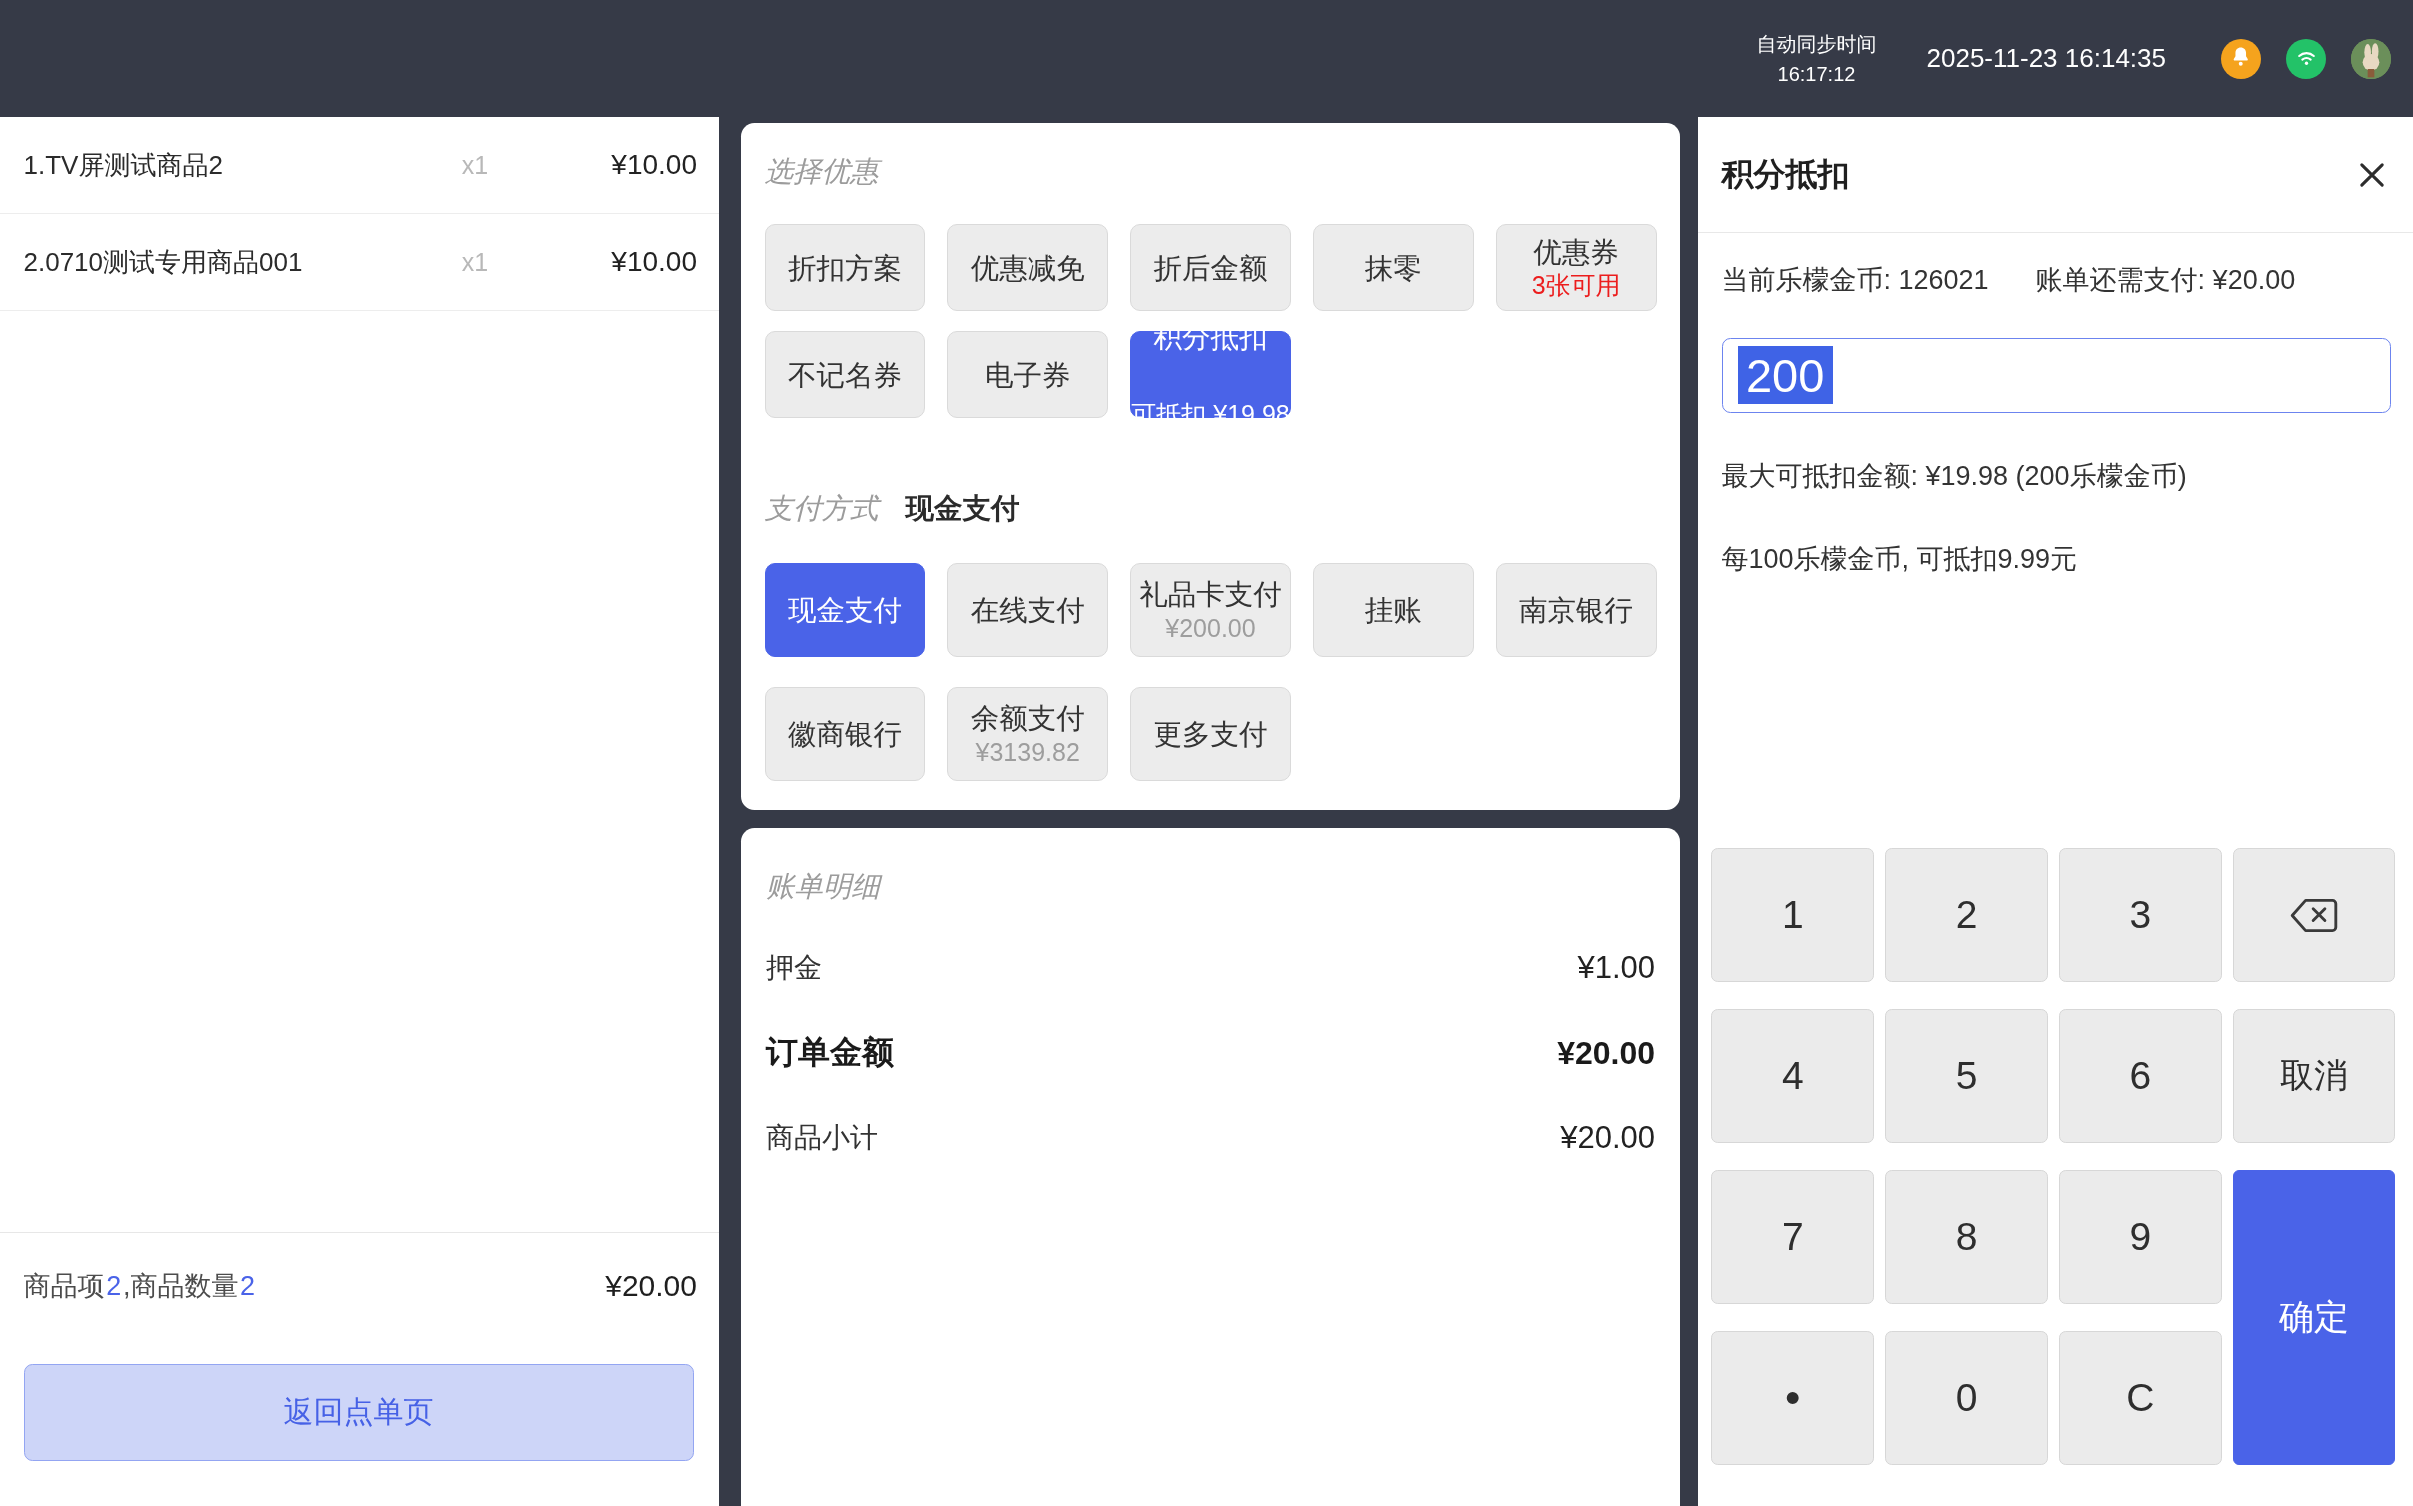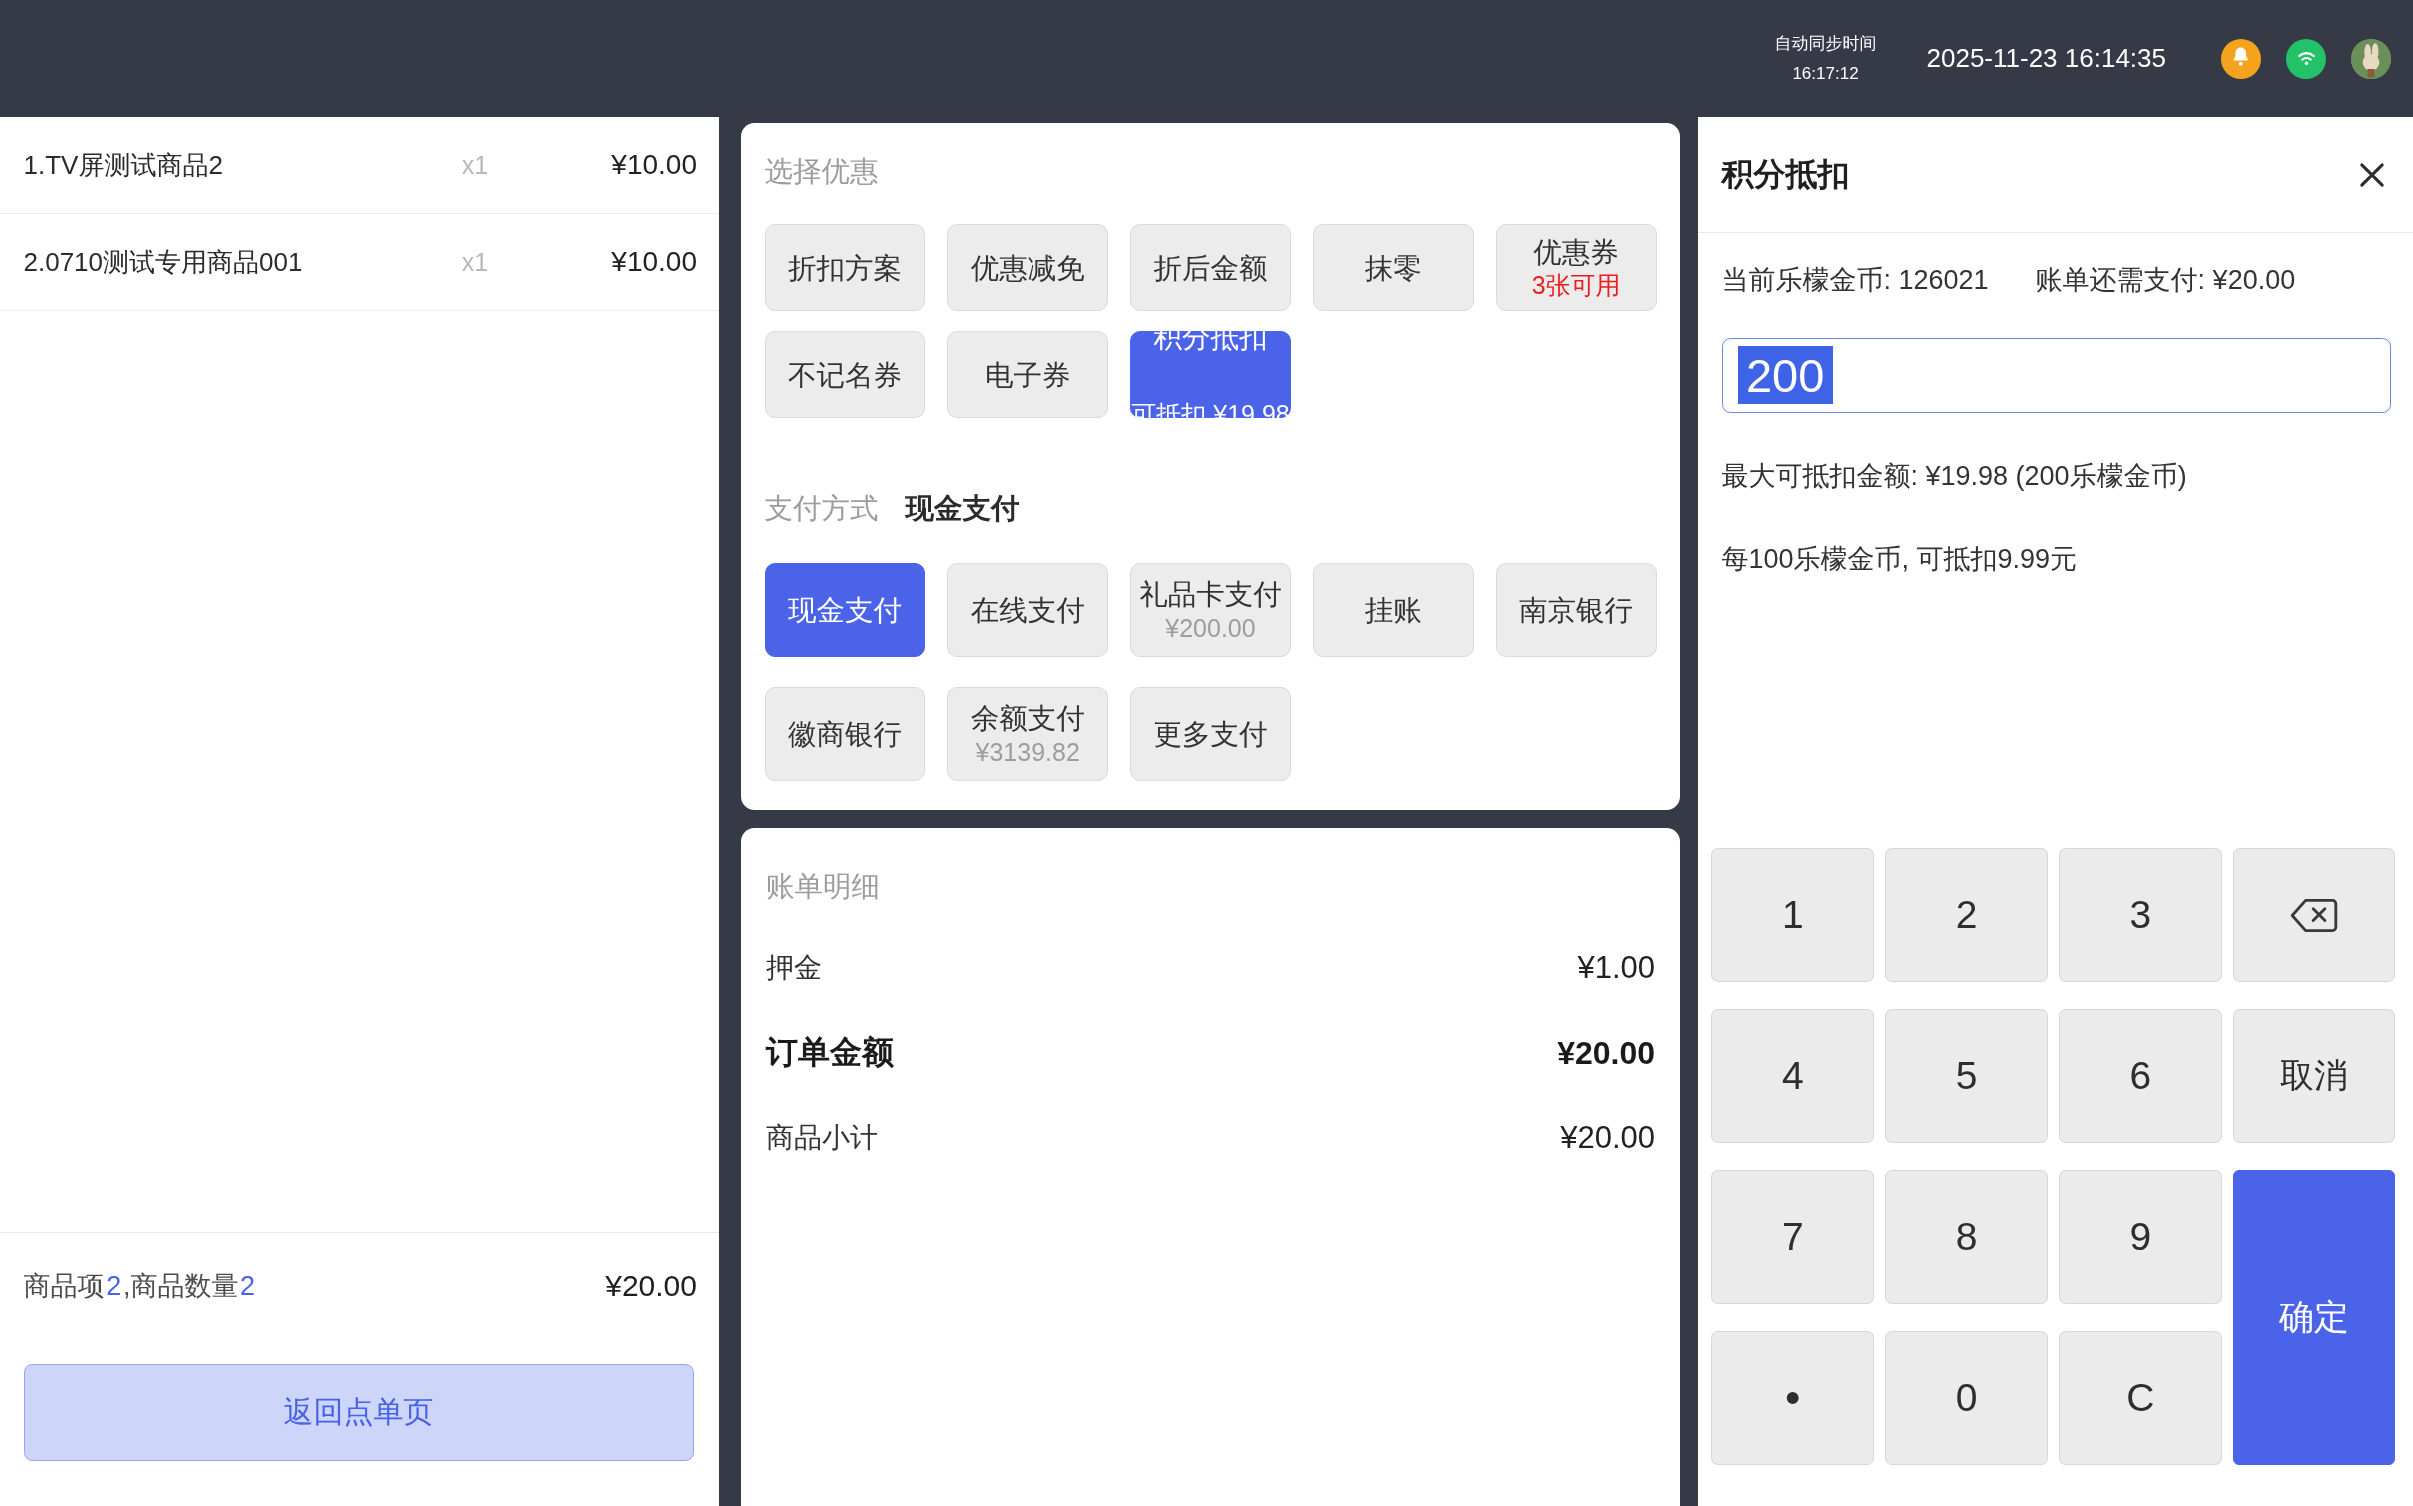--- a/index.html
+++ b/index.html
@@ -11,21 +11,21 @@
     color:#2b2b2b;
     -webkit-font-smoothing:antialiased;
   }
 
   
   .topbar {
     position:absolute; left:0; top:0; width:2413px; height:117px;
     background:#363a47; display:flex; align-items:center; justify-content:flex-end;
     padding-right:22px; gap:25px;
   }
-  .sync-block { text-align:center; color:#fff; font-size:17px; line-height:30px; margin-right:25px; }
+  .sync-block { text-align:center; color:#fff; font-size:20px; line-height:30px; margin-right:25px; }
   .topbar-date { color:#fff; font-size:26px; margin-right:30px; }
   .status-dot { width:40px; height:40px; border-radius:50%; display:flex; align-items:center; justify-content:center; flex:0 0 auto; }
   .dot-bell { background:#f5a31d; }
   .dot-wifi { background:#23c268; }
   .avatar { width:40px; height:40px; border-radius:50%; overflow:hidden; background:#6b8f5a; flex:0 0 auto; }
 
   
   .left-panel {
     position:absolute; left:0; top:117px; width:719px; height:1389px; background:#fff;
   }
@@ -50,21 +50,21 @@
     font-size:30px; color:#4661e6; cursor:pointer;
   }
 
   
   .card {
     position:absolute; background:#fff; border-radius:13.4px;
   }
   .card-offers { left:741px; top:123px; width:939px; height:687px; padding:30px 23.5px 0 23.5px; }
   .card-bill { left:741px; top:828px; width:939px; height:679px; border-radius:13.4px 13.4px 0 0; padding:40px 25px 0 25px; }
 
-  .section-title { font-size:28.5px; color:#9c9c9c; line-height:37px; }
+  .section-title { font-size:28.5px; color:#9c9c9c; line-height:37px;font-style:italic; }
   .btn-grid {
     margin-top:34px; display:grid; grid-template-columns:repeat(5,1fr);
     column-gap:22px; row-gap:20px;
   }
   .btn-grid.pay { margin-top:35px; row-gap:30px; }
   .opt-btn {
     height:87px; background:#ececec; border:0.8px solid #dadada; border-radius:10px;
     display:flex; flex-direction:column; align-items:center; justify-content:center;
     font-size:28.5px; color:#333; cursor:pointer; line-height:34px; gap:1.7px;
   }

